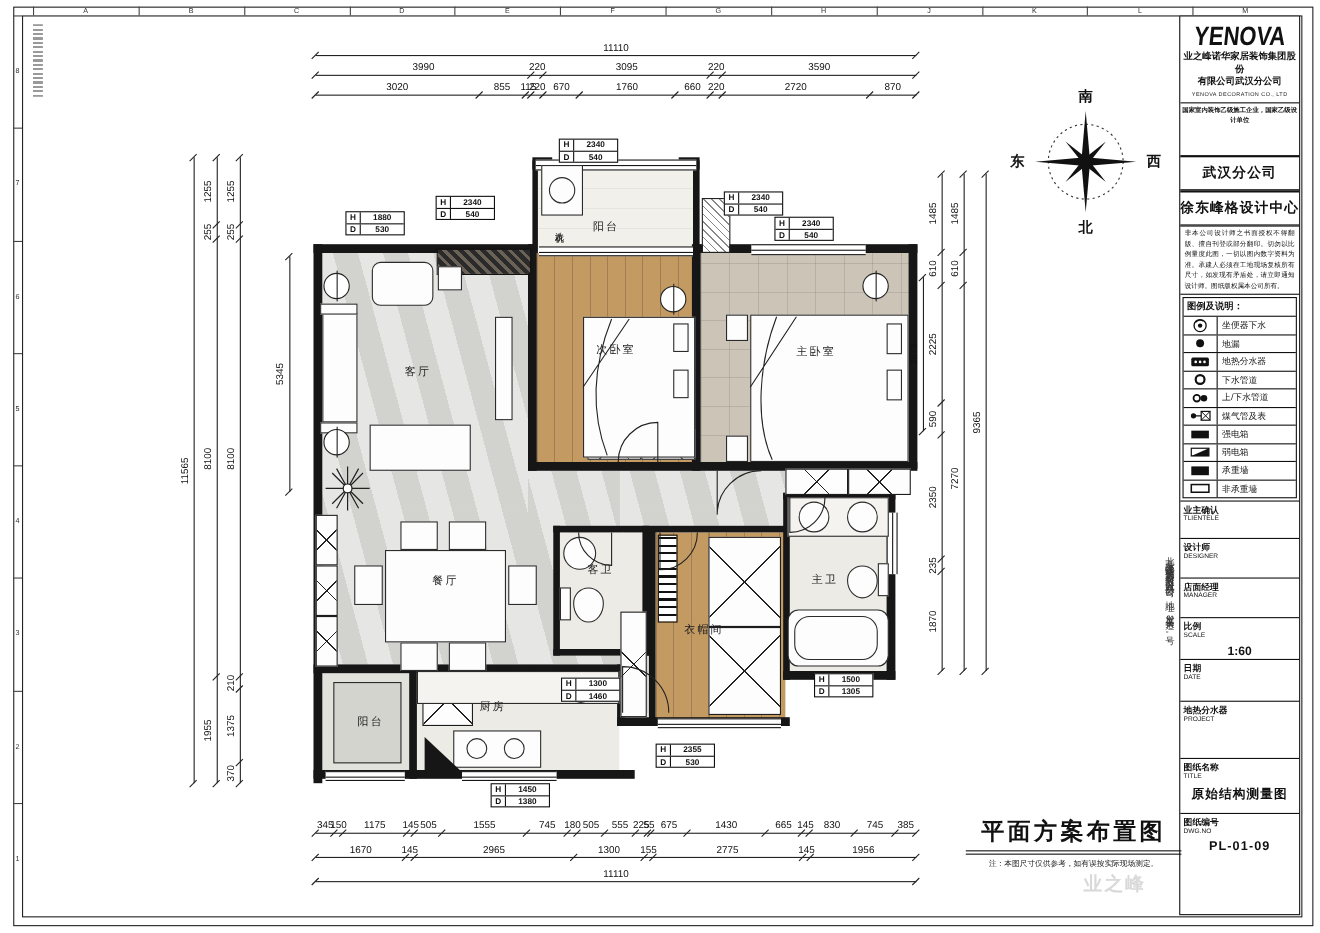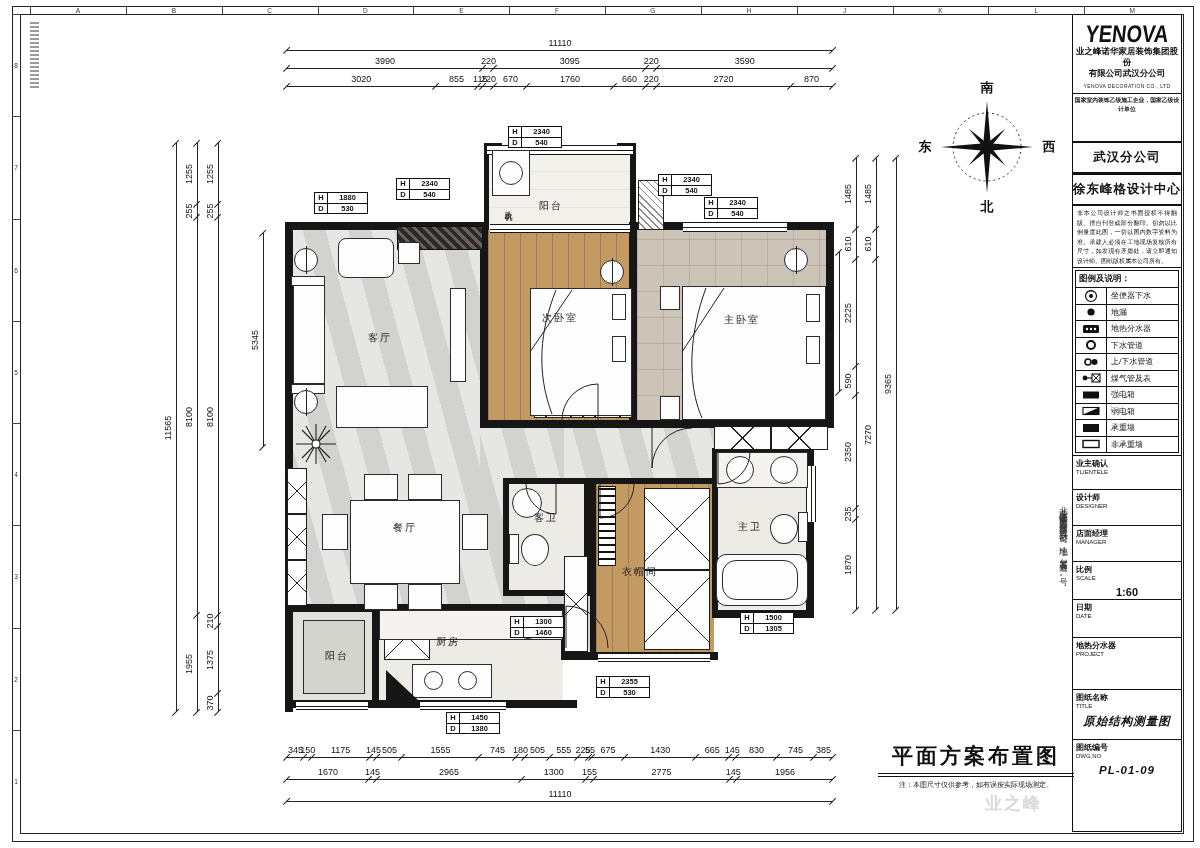--- a/index.html
+++ b/index.html
@@ -65,21 +65,21 @@
   .lg-title{font-size:8.5px;font-weight:bold;padding:2px 3px;border-bottom:1px solid #111;}
   .lg-row{flex:1;display:flex;align-items:center;border-bottom:1px solid #111;}
   .lg-row:last-child{border-bottom:none;}
   .lg-ic{width:30px;display:flex;justify-content:center;border-right:1px solid #111;align-self:stretch;align-items:center;}
   .lg-lb{font-size:8px;padding-left:4px;}
   .tb-field{position:relative;}
   .fl-row{display:flex;justify-content:space-between;padding:2px 3px 0;flex-direction:column;}
   .fl-cn{font-size:8px;font-weight:bold;}
   .fl-en{font-size:6px;}
   .fl-val{text-align:center;font-weight:bold;font-size:11px;margin-top:5px;}
-  .fl-val.big{font-size:11.5px;letter-spacing:1px;font-style:italic;}
+  .fl-val.big{font-size:11.5px;letter-spacing:1px;}
   
   .dtitle{position:absolute;left:878px;top:742px;width:196px;text-align:center;font-size:21px;font-weight:bold;letter-spacing:3px;border-bottom:4px double #111;padding-bottom:3px;}
   .dnote{position:absolute;left:878px;top:780px;width:196px;text-align:center;font-size:7px;color:#222;}
   .sidetext{position:absolute;left:1058px;top:500px;height:340px;writing-mode:vertical-rl;font-size:8.5px;letter-spacing:1.5px;color:#333;}
   .microstrip{position:absolute;left:30px;top:22px;width:9px;height:66px;background:repeating-linear-gradient(180deg,#9a9a9a 0 2px,transparent 2px 4px);}
   .watermark{position:absolute;left:985px;top:792px;font-size:17px;color:#d9d9d9;letter-spacing:2px;font-weight:bold;}
 </style>
 </head>
 <body>
 

